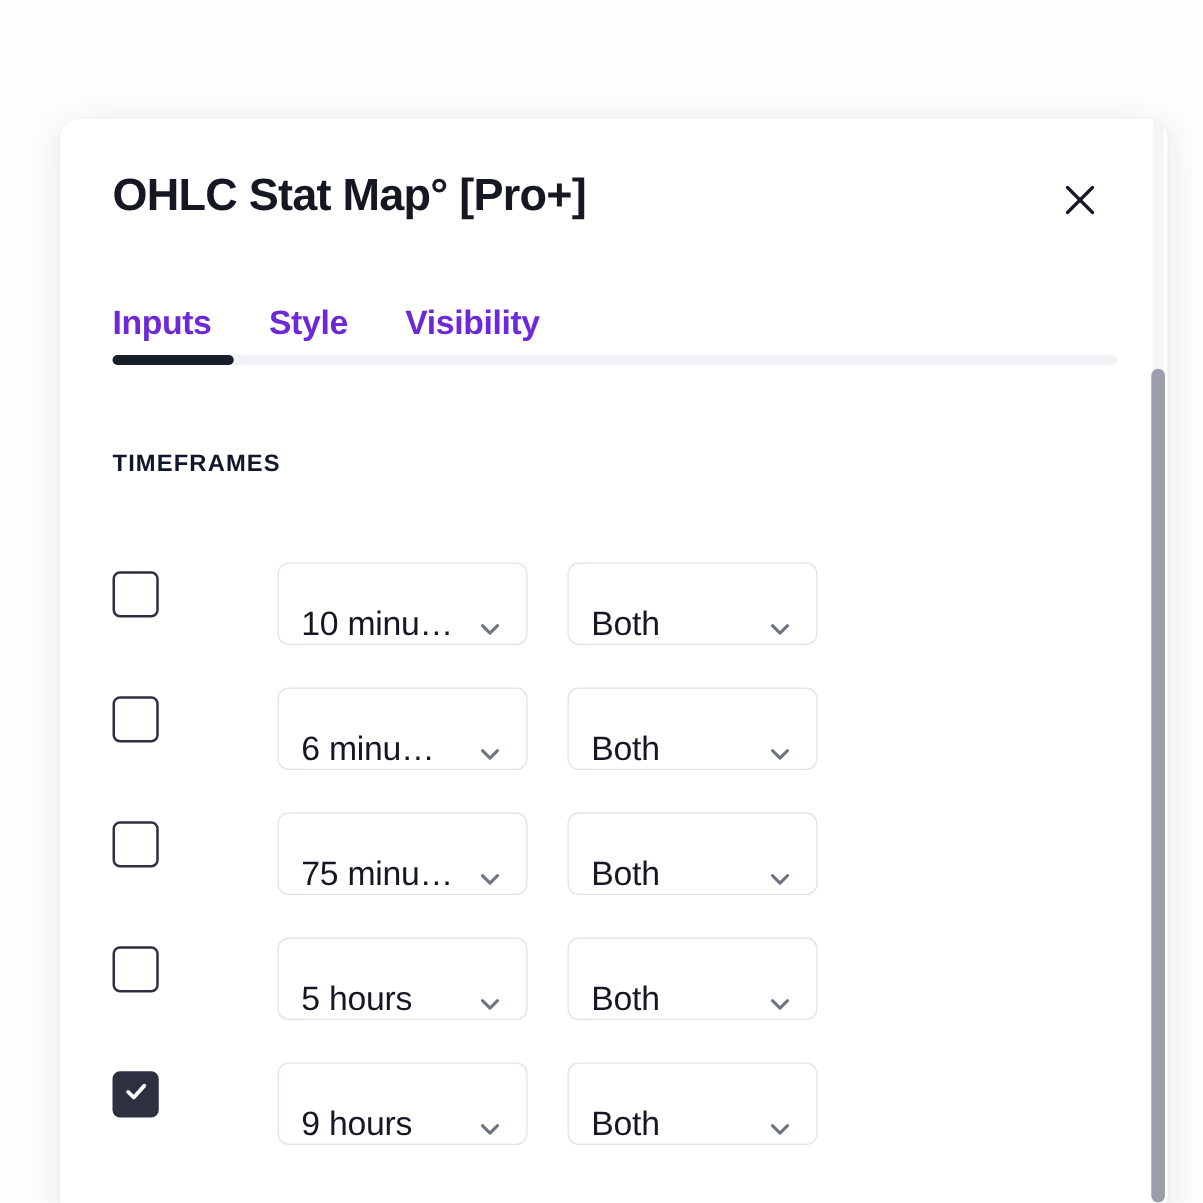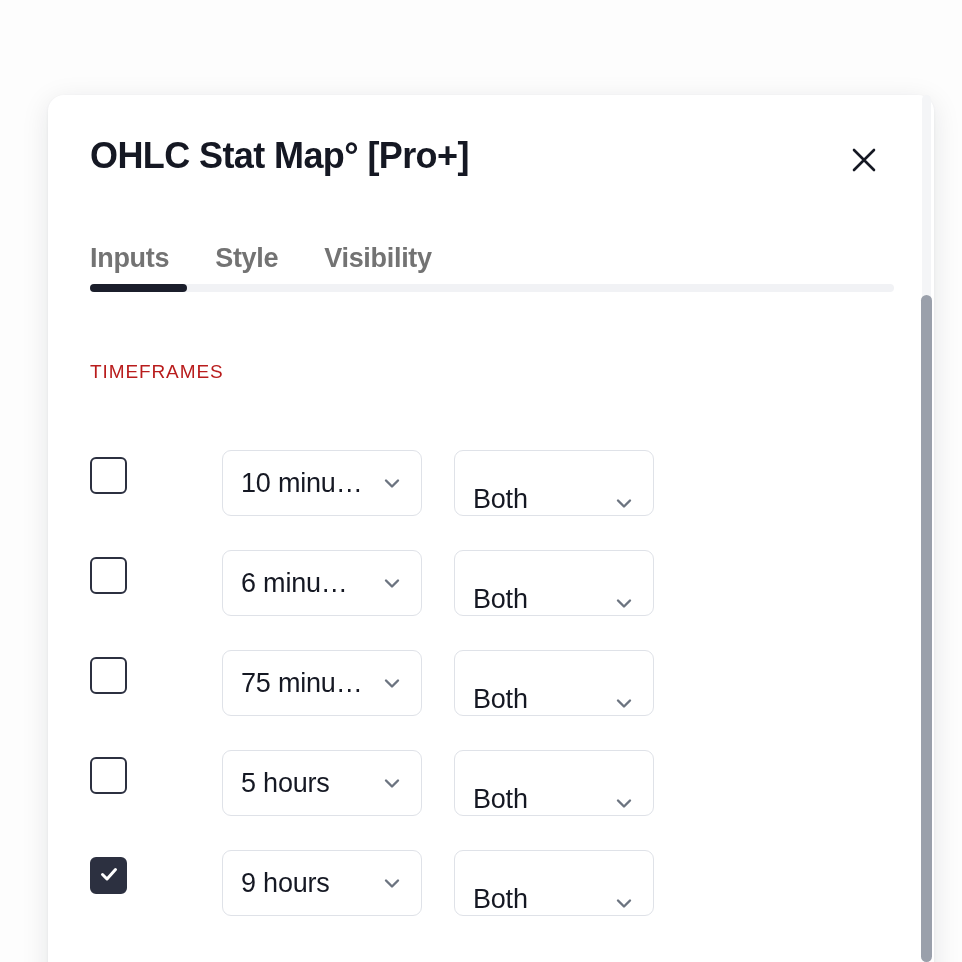--- a/index.html
+++ b/index.html
@@ -75,21 +75,21 @@
     top: 150px;
     display: flex;
     align-items: flex-end;
     gap: 46px;
   }
 
   .tab {
     font-size: 27px;
     font-weight: 700;
     letter-spacing: -0.3px;
-    color: #737373;
+    color: #6d28d9;
     cursor: pointer;
     white-space: nowrap;
     line-height: 1;
     padding-bottom: 2px;
   }
 
   .tab-track {
     position: absolute;
     left: 42px;
     top: 189px;
@@ -109,22 +109,22 @@
     border-radius: 4px;
   }
 
   
   .section-label {
     position: absolute;
     left: 42px;
     top: 266px;
     font-size: 19px;
     letter-spacing: 0.9px;
-    color: #b91c1c;
-    font-weight: 400;
+    color: #0f172a;
+    font-weight: 700;
     white-space: nowrap;
   }
 
   
   .rows {
     position: absolute;
     left: 0;
     top: 355px;
     width: 886px;
   }
@@ -164,21 +164,21 @@
     background: #ffffff;
     border: 1.5px solid #dfe2e8;
     border-radius: 9px;
     cursor: pointer;
     display: flex;
     align-items: center;
     justify-content: space-between;
     padding: 0 17px 0 18px;
   }
 
-  .select-timeframe { left: 174px; width: 200px; }
+  .select-timeframe { left: 174px; width: 200px; align-items: flex-end; }
   .select-mode      { left: 406px; width: 200px; align-items: flex-end; }
 
   .select-value {
     font-size: 27px;
     letter-spacing: -0.2px;
     color: #151823;
     white-space: nowrap;
     overflow: hidden;
   }
 

